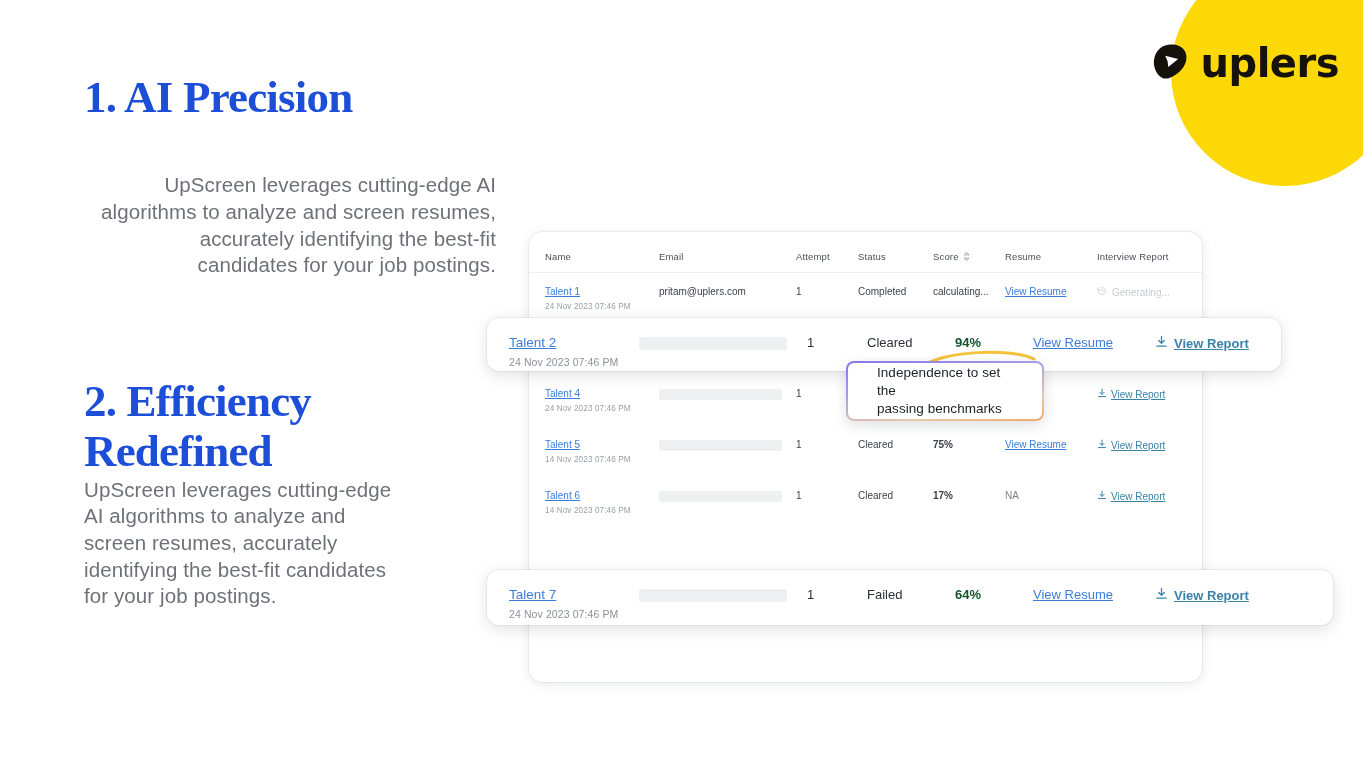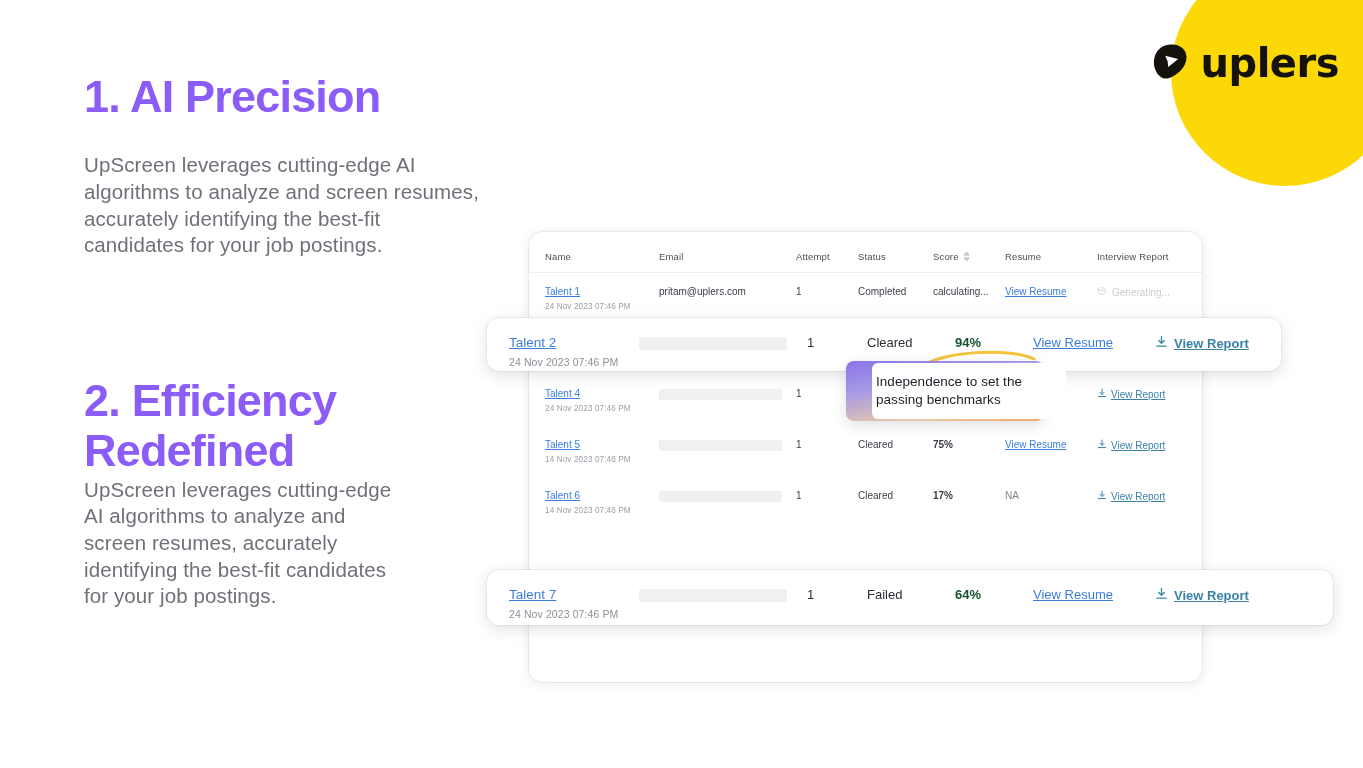--- a/index.html
+++ b/index.html
@@ -49,36 +49,36 @@
   }
 
   
   .left-col {
     position: absolute;
     left: 84px;
     top: 72px;
     width: 430px;
   }
   .sec-heading {
-    font-family: Liberation Sans, sans-serif;
+    font-family: Liberation Serif, serif;
     font-weight: bold;
     font-size: 45px;
     line-height: 1.12;
-    color: #8b5cf6;
+    color: #1d4ed8;
     letter-spacing: -0.8px;
     white-space: pre-line;
   }
   .sec-body {
     font-size: 20.5px;
     line-height: 1.3;
     color: #6e7178;
     white-space: pre-line;
     letter-spacing: 0.1px;
   }
-  .block-1 .sec-body { margin-top: 30px; width: 412px; }
+  .block-1 .sec-body { margin-top: 50px; width: 412px; text-align: right; }
 
   .block-2 { position: absolute; left: 84px; top: 376px; width: 360px; }
   .block-2 .sec-body { width: 340px; }
 
   
   .table-card {
     position: absolute;
     left: 529px;
     top: 232px;
     width: 673px;
@@ -215,22 +215,21 @@
     padding: 2px;
     background: linear-gradient(170deg, #8b74e8 0%, #a79ae6 35%, #e8c9a8 75%, #f0a86a 100%);
     box-shadow: 0 4px 14px rgba(20,25,40,0.14);
   }
   .tooltip-inner {
     width: 100%; height: 100%;
     background: #ffffff;
     border-radius: 6px;
     display: flex;
     align-items: center;
-    padding: 0 4px;
-    margin-left: 24px;
+    padding: 0 29px;
   }
   .tooltip-text {
     font-size: 13.5px;
     line-height: 1.33;
     color: #1b1f26;
     white-space: pre-line;
     letter-spacing: 0.05px;
   }
 </style>
 </head>

